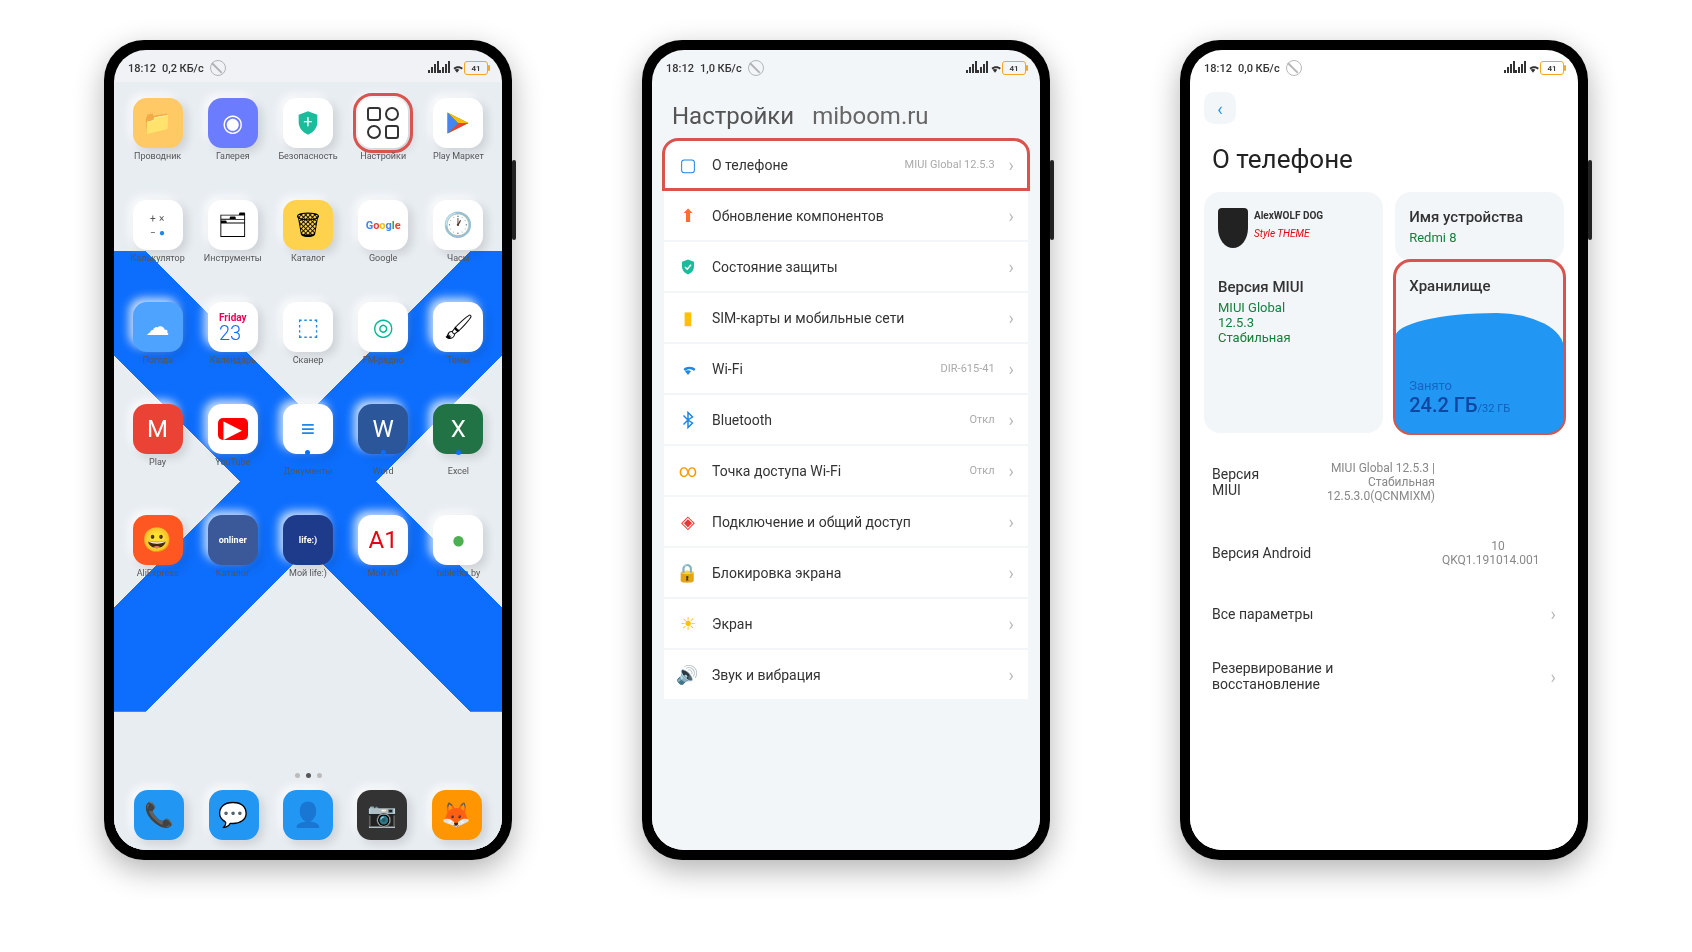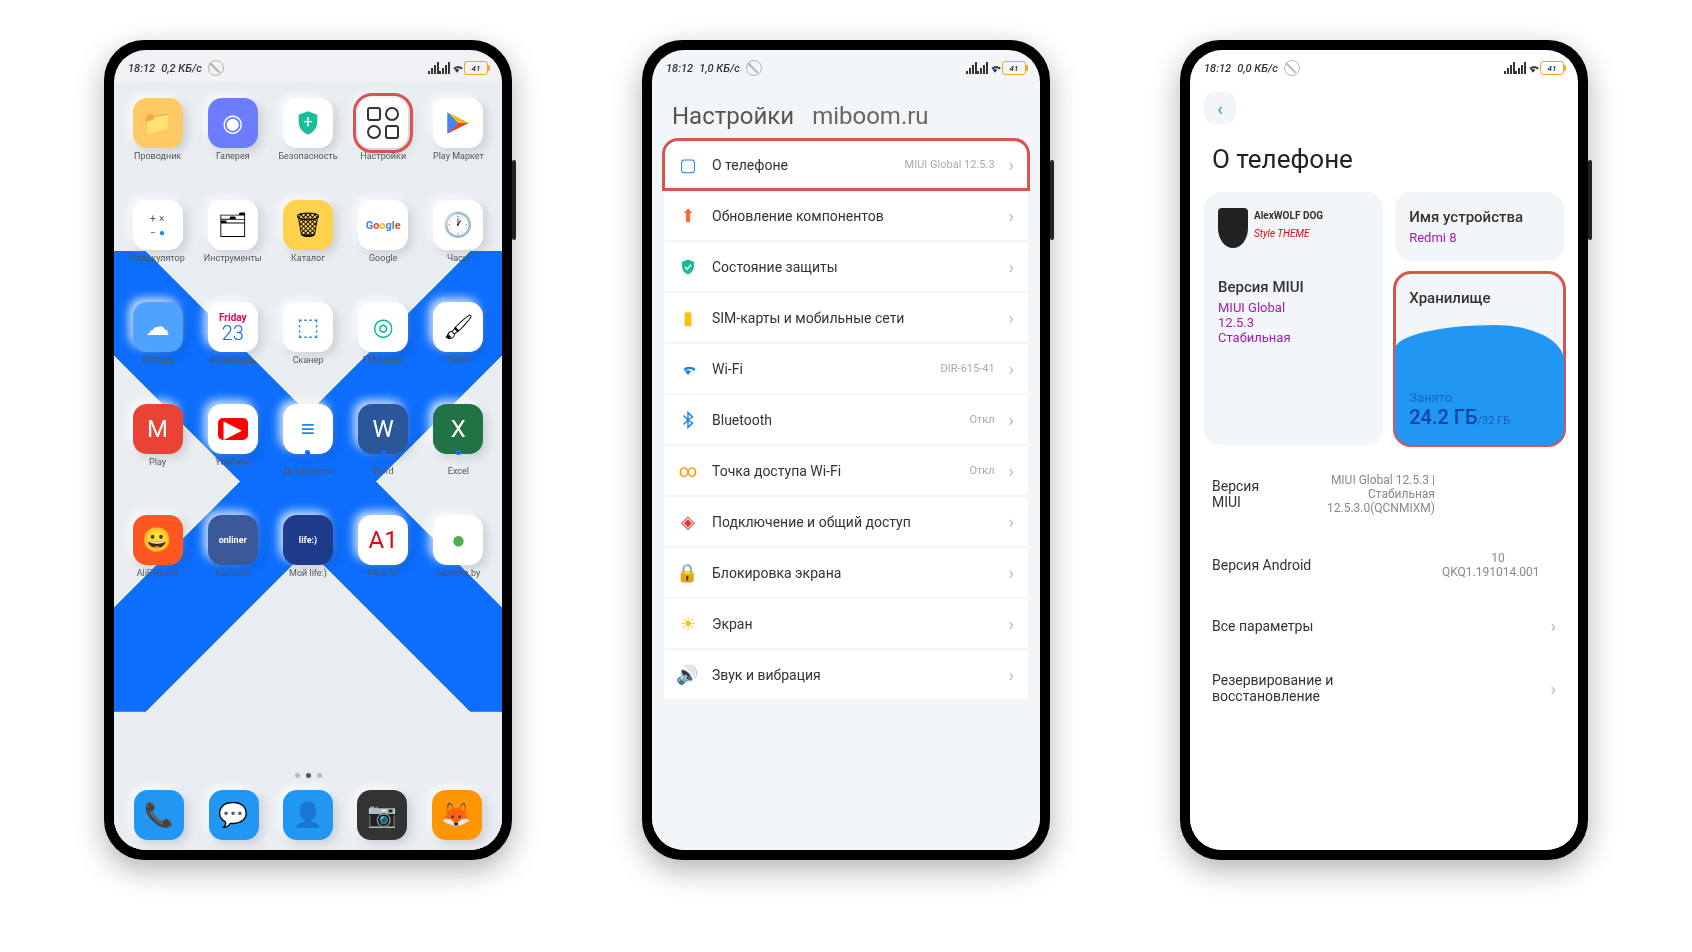--- a/index.html
+++ b/index.html
@@ -42,22 +42,22 @@
   .statusbar {
     height: 28px;
     display: flex;
     justify-content: space-between;
     align-items: center;
     padding: 4px 14px 0;
     font-size: 11px;
     font-weight: 500;
     color: #333;
   }
-  .sb-left { display: flex; align-items: center; gap: 6px; font-style: italic; }
-  .sb-right { display: flex; align-items: center; gap: 0; font-style: italic; }
+  .sb-left { display: flex; align-items: center; gap: 6px; }
+  .sb-right { display: flex; align-items: flex-start; gap: 0; }
   .sig { display: inline-flex; align-items: flex-end; gap: 1px; height: 12px; }
   .sig span { width: 2px; background: #333; }
   .sig span:nth-child(1){height:3px}.sig span:nth-child(2){height:6px}.sig span:nth-child(3){height:9px}.sig span:nth-child(4){height:12px}
   .wifi-icon { width:14px; height:14px; }
   .batt { width:22px; height:12px; border:1.5px solid #f5a623; border-radius:3px; position:relative; display:inline-flex; align-items:center; justify-content:center; font-size:8px; color:#333; font-weight:600;}
   .batt::after { content:""; position:absolute; right:-3px; top:3px; width:2px; height:6px; background:#f5a623; border-radius:1px;}
   .mute { width:14px; height:14px; border:1.5px solid #888; border-radius:50%; position:relative; opacity:.6;}
   .mute::before { content:""; position:absolute; width:14px; height:1.5px; background:#888; top:6px; left:-1px; transform:rotate(45deg);}
 
   
@@ -132,36 +132,36 @@
   
   .about-screen { height: calc(100% - 32px); background:#fff; overflow:hidden; }
   .back-btn { width:32px; height:32px; margin:10px 14px; border-radius:10px; background:#f3f6f9; display:flex; align-items:center; justify-content:center; color:#2196f3; font-size:18px;}
   .about-title { font-size:26px; font-weight:400; color:#222; padding:10px 22px 18px; }
   .cards { display:flex; gap:12px; padding:0 14px; }
   .card {
     border-radius:16px; padding:16px 14px; background:#f3f6f9;
     display:flex; flex-direction:column;
   }
   .card-left { flex:0 0 42%; }
-  .card-right-col { flex:1; display:flex; flex-direction:column; gap:12px; }
+  .card-right-col { flex:1; display:flex; flex-direction:column; }
   .card-device { background:#f3f6f9; }
   .card-storage {
     position:relative;
     outline:3px solid #d9534f;
     outline-offset:-1px;
     overflow:hidden;
     min-height:140px;
   }
   .storage-wave {
     position:absolute; left:0; right:0; bottom:0; height:70%;
     background:#2196f3;
     border-radius: 60% 40% 0 0 / 20% 30% 0 0;
   }
   .card h4 { margin:0 0 4px; font-size:15px; font-weight:500; color:#333; }
-  .card .sub { font-size:13px; color:#a21caf; }
+  .card .sub { font-size:13px; color:#15803d; }
   .theme-logo { font-size:10px; color:#333; line-height:1.2; margin-bottom:6px;}
   .miui-ver-card { margin-top:30px; }
   .storage-text { position:relative; z-index:2; color:#555;}
   .storage-used { position:relative; z-index:2; margin-top:auto; }
   .storage-used .u1 { font-size:20px; color:#0d47a1; font-weight:500;}
   .storage-used .u2 { font-size:11px; color:#0d47a1; opacity:.7;}
   .info-rows { padding: 10px 22px; }
   .info-row { display:flex; justify-content:space-between; align-items:center; padding:18px 0; font-size:14px; color:#333;}
   .info-row .rval { font-size:12px; color:#888; text-align:right; max-width:55%;}
   .info-row .chev2 { color:#bbb; margin-left:10px; font-size:18px;}
@@ -269,21 +269,21 @@
           <div class="app">
             <div class="app-icon">🕐</div>
             <div class="app-label">Часы</div>
           </div>
           <div class="app">
             <div class="app-icon" style="background: rgb(77, 163, 255); color: rgb(255, 255, 255);">☁</div>
             <div class="app-label">Погода</div>
           </div>
           <div class="app">
             <div class="app-icon">
-              <div style="text-align:center">
+              <div style="">
                 <div class="calendar-day">Friday</div>
                 <div class="calendar-num">23</div>
               </div>
             </div>
             <div class="app-label">Календарь</div>
           </div>
           <div class="app">
             <div class="app-icon" style="background: rgb(255, 255, 255); color: rgb(30, 136, 229);">⬚</div>
             <div class="app-label">Сканер</div>
           </div>

